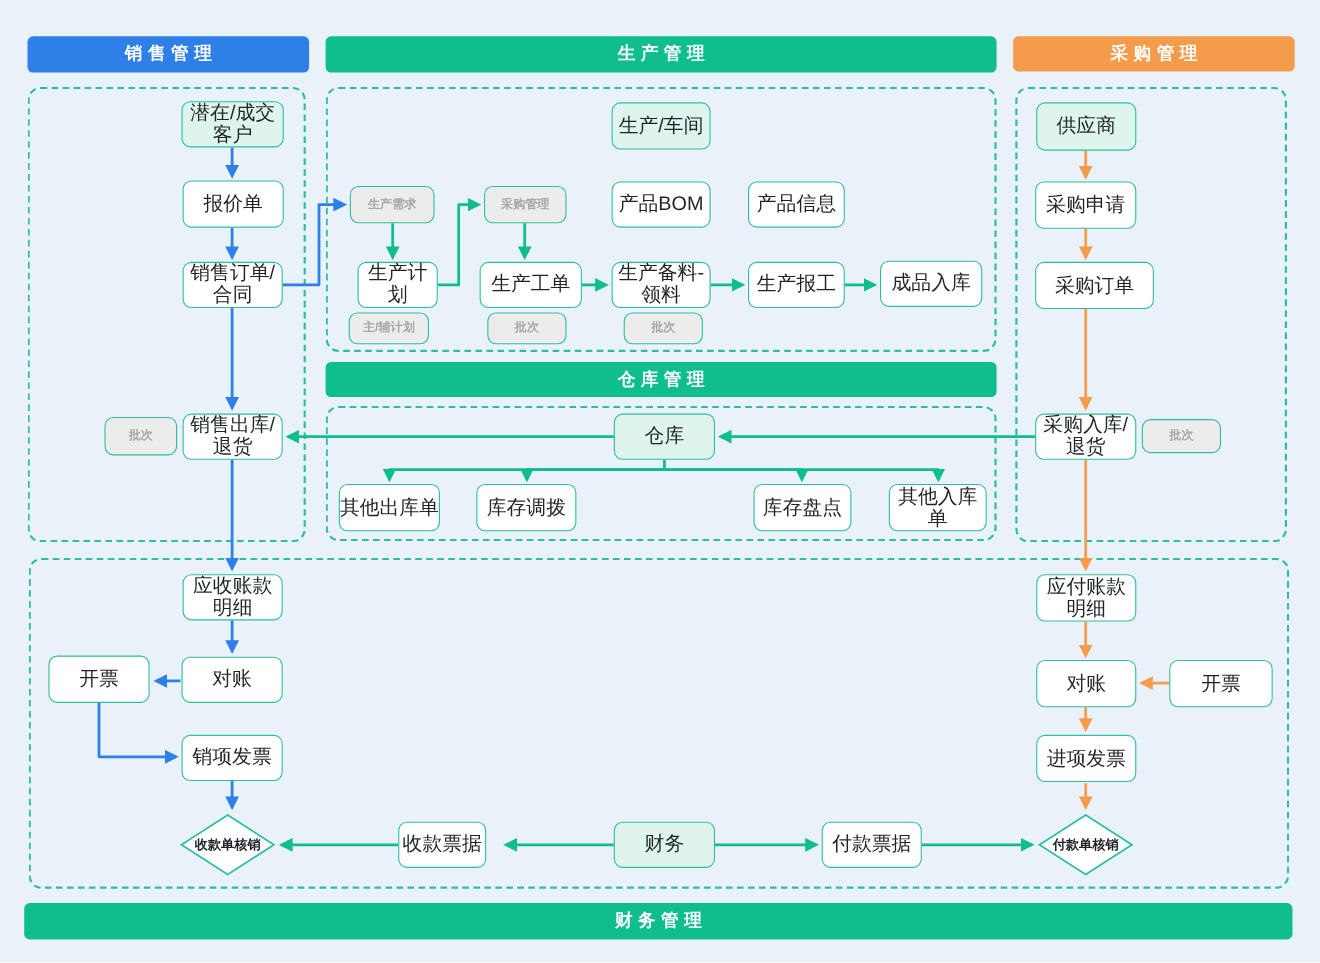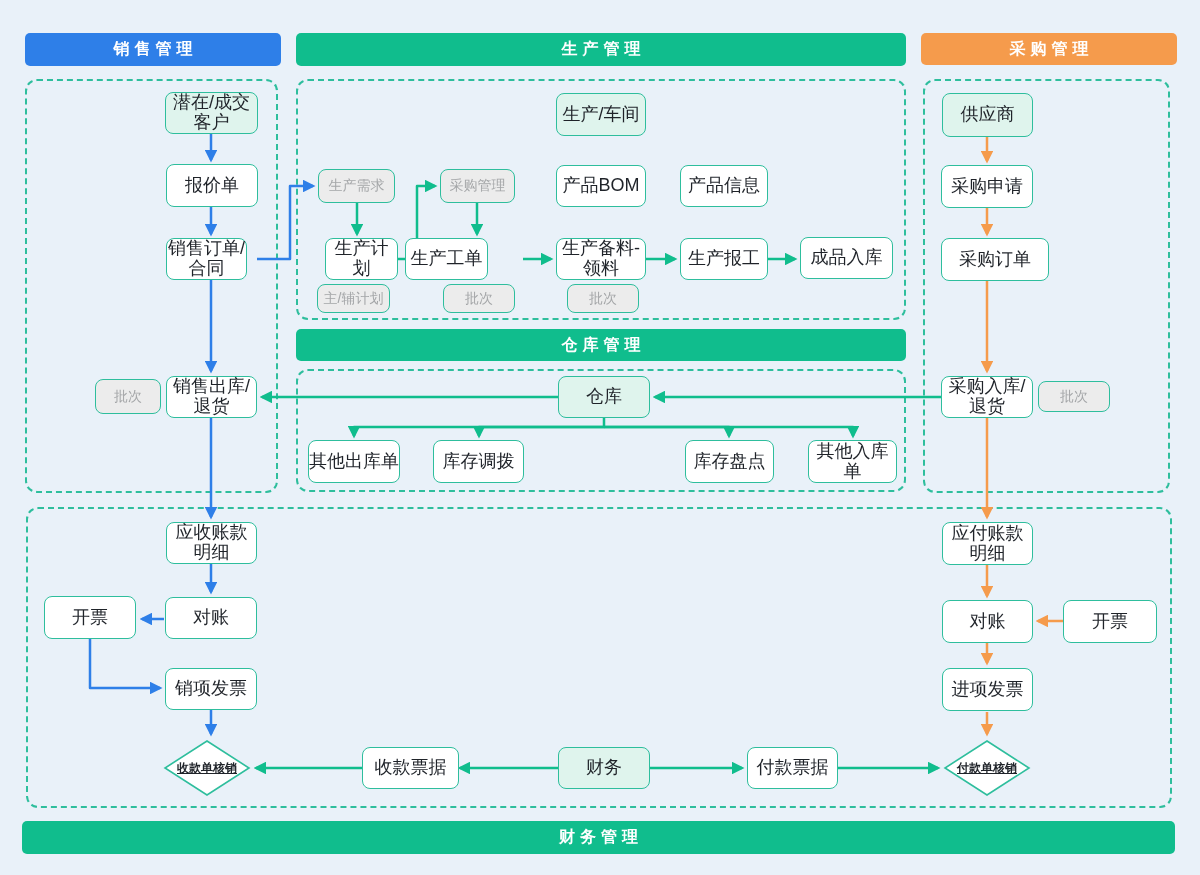--- a/index.html
+++ b/index.html
@@ -25,27 +25,27 @@
     position:absolute;border:2px dashed var(--node-border);border-radius:12px;
     box-sizing:border-box;
   }
   .node{
     position:absolute;display:flex;align-items:center;justify-content:center;
     background:#fff;border:1.5px solid var(--node-border);border-radius:8px;
     font-size:18px;font-weight:400;color:var(--node-text);box-sizing:border-box;
     text-align:center;line-height:1.1;z-index:3;
   }
   .hl{background:var(--highlight-fill);}
-  .gray{background:var(--gray-fill);color:var(--gray-text);font-weight:400;font-size:14px;}
+  .gray{background:var(--gray-fill);color:var(--gray-text);font-weight:700;font-size:11px;}
   .diamond{position:absolute;z-index:3;}
   .diamond svg{position:absolute;left:0;top:0;width:100%;height:100%;display:block;}
   .diamond polygon{fill:#fff;stroke:var(--node-border);stroke-width:1.6;}
   .dlabel{
     position:absolute;left:0;top:0;right:0;bottom:0;display:flex;align-items:center;
-    justify-content:center;font-size:12px;font-weight:700;color:var(--node-text);text-decoration:underline;
+    justify-content:center;font-size:12px;font-weight:700;color:var(--node-text);
   }
   svg.connectors{position:absolute;left:0;top:0;z-index:2;}
   svg.connectors path{fill:none;stroke-width:2.5;stroke-linejoin:round;}
   .cb path{stroke:var(--blue);}
   .cg path{stroke:var(--green);}
   .co path{stroke:var(--orange);}
   #mb path{fill:var(--blue);stroke:none;}
   #mg path{fill:var(--green);stroke:none;}
   #mo path{fill:var(--orange);stroke:none;}
 </style>
@@ -114,32 +114,32 @@
       <path d="M987,418 L987,517" marker-end="url(#mo)"></path>
       <path d="M987,565 L987,596" marker-end="url(#mo)"></path>
       <path d="M1063,621 L1038,621" marker-end="url(#mo)"></path>
       <path d="M987,643 L987,663" marker-end="url(#mo)"></path>
       <path d="M987,712 L987,734" marker-end="url(#mo)"></path>
     </g>
   </svg>
 
   <div class="node hl" style="left:165px;top:92px;width:93px;height:42px">潜在/成交客户</div>
   <div class="node" style="left:166px;top:164px;width:92px;height:43px">报价单</div>
-  <div class="node" style="left:166px;top:238px;width:81px;height:42px">销售订单/合同</div>
+  <div class="node" style="left:166px;top:238px;width:91px;height:42px">销售订单/合同</div>
   <div class="node gray" style="left:95px;top:379px;width:66px;height:35px">批次</div>
   <div class="node" style="left:166px;top:376px;width:91px;height:42px">销售出库/退货</div>
 
   <div class="node hl" style="left:556px;top:93px;width:90px;height:43px">生产/车间</div>
   <div class="node gray" style="left:318px;top:169px;width:77px;height:34px">生产需求</div>
   <div class="node gray" style="left:440px;top:169px;width:75px;height:34px">采购管理</div>
   <div class="node" style="left:556px;top:165px;width:90px;height:42px">产品BOM</div>
   <div class="node" style="left:680px;top:165px;width:88px;height:42px">产品信息</div>
   <div class="node" style="left:325px;top:238px;width:73px;height:42px">生产计划</div>
   <div class="node gray" style="left:317px;top:284px;width:73px;height:29px">主/辅计划</div>
-  <div class="node" style="left:405px;top:238px;width:83px;height:42px">生产工单</div>
+  <div class="node" style="left:436px;top:238px;width:93px;height:42px">生产工单</div>
   <div class="node gray" style="left:443px;top:284px;width:72px;height:29px">批次</div>
   <div class="node" style="left:556px;top:238px;width:90px;height:42px">生产备料-领料</div>
   <div class="node gray" style="left:567px;top:284px;width:72px;height:29px">批次</div>
   <div class="node" style="left:680px;top:238px;width:88px;height:42px">生产报工</div>
   <div class="node" style="left:800px;top:237px;width:93px;height:42px">成品入库</div>
 
   <div class="node hl" style="left:558px;top:376px;width:92px;height:42px">仓库</div>
   <div class="node" style="left:308px;top:440px;width:92px;height:43px">其他出库单</div>
   <div class="node" style="left:433px;top:440px;width:91px;height:43px">库存调拨</div>
   <div class="node" style="left:685px;top:440px;width:89px;height:43px">库存盘点</div>
@@ -156,21 +156,21 @@
   <div class="node" style="left:44px;top:596px;width:92px;height:43px">开票</div>
   <div class="node" style="left:165px;top:668px;width:92px;height:42px">销项发票</div>
 
   <div class="diamond" style="left:163px;top:739px;width:88px;height:58px">
     <svg viewBox="0 0 88 58">
         <polygon points="44,2 86,29 44,56 2,29"></polygon>
       </svg>
     <span class="dlabel">收款单核销</span>
   </div>
 
-  <div class="node" style="left:362px;top:747px;width:97px;height:42px">收款票据</div>
+  <div class="node" style="left:362px;top:747px;width:80px;height:42px">收款票据</div>
   <div class="node hl" style="left:558px;top:747px;width:92px;height:42px">财务</div>
   <div class="node" style="left:747px;top:747px;width:91px;height:42px">付款票据</div>
 
   <div class="diamond" style="left:943px;top:739px;width:88px;height:58px">
     <svg viewBox="0 0 88 58">
         <polygon points="44,2 86,29 44,56 2,29"></polygon>
       </svg>
     <span class="dlabel">付款单核销</span>
   </div>
 

